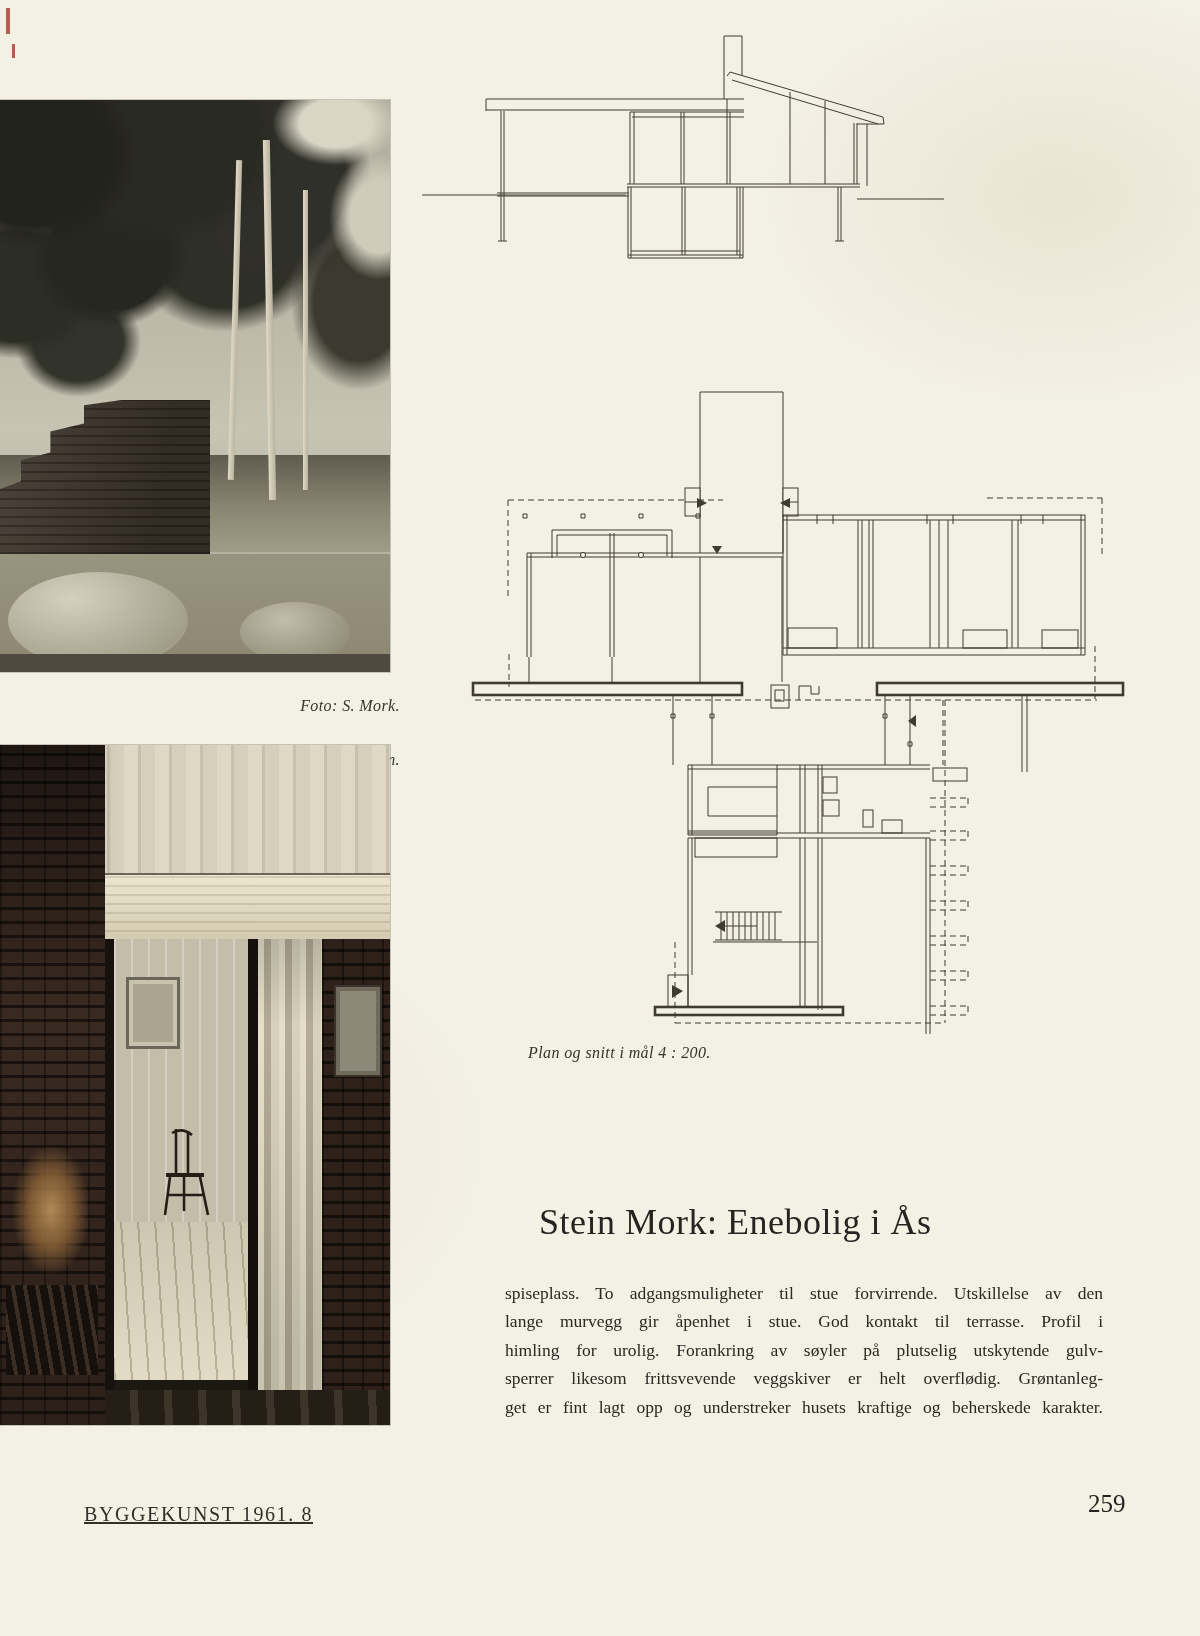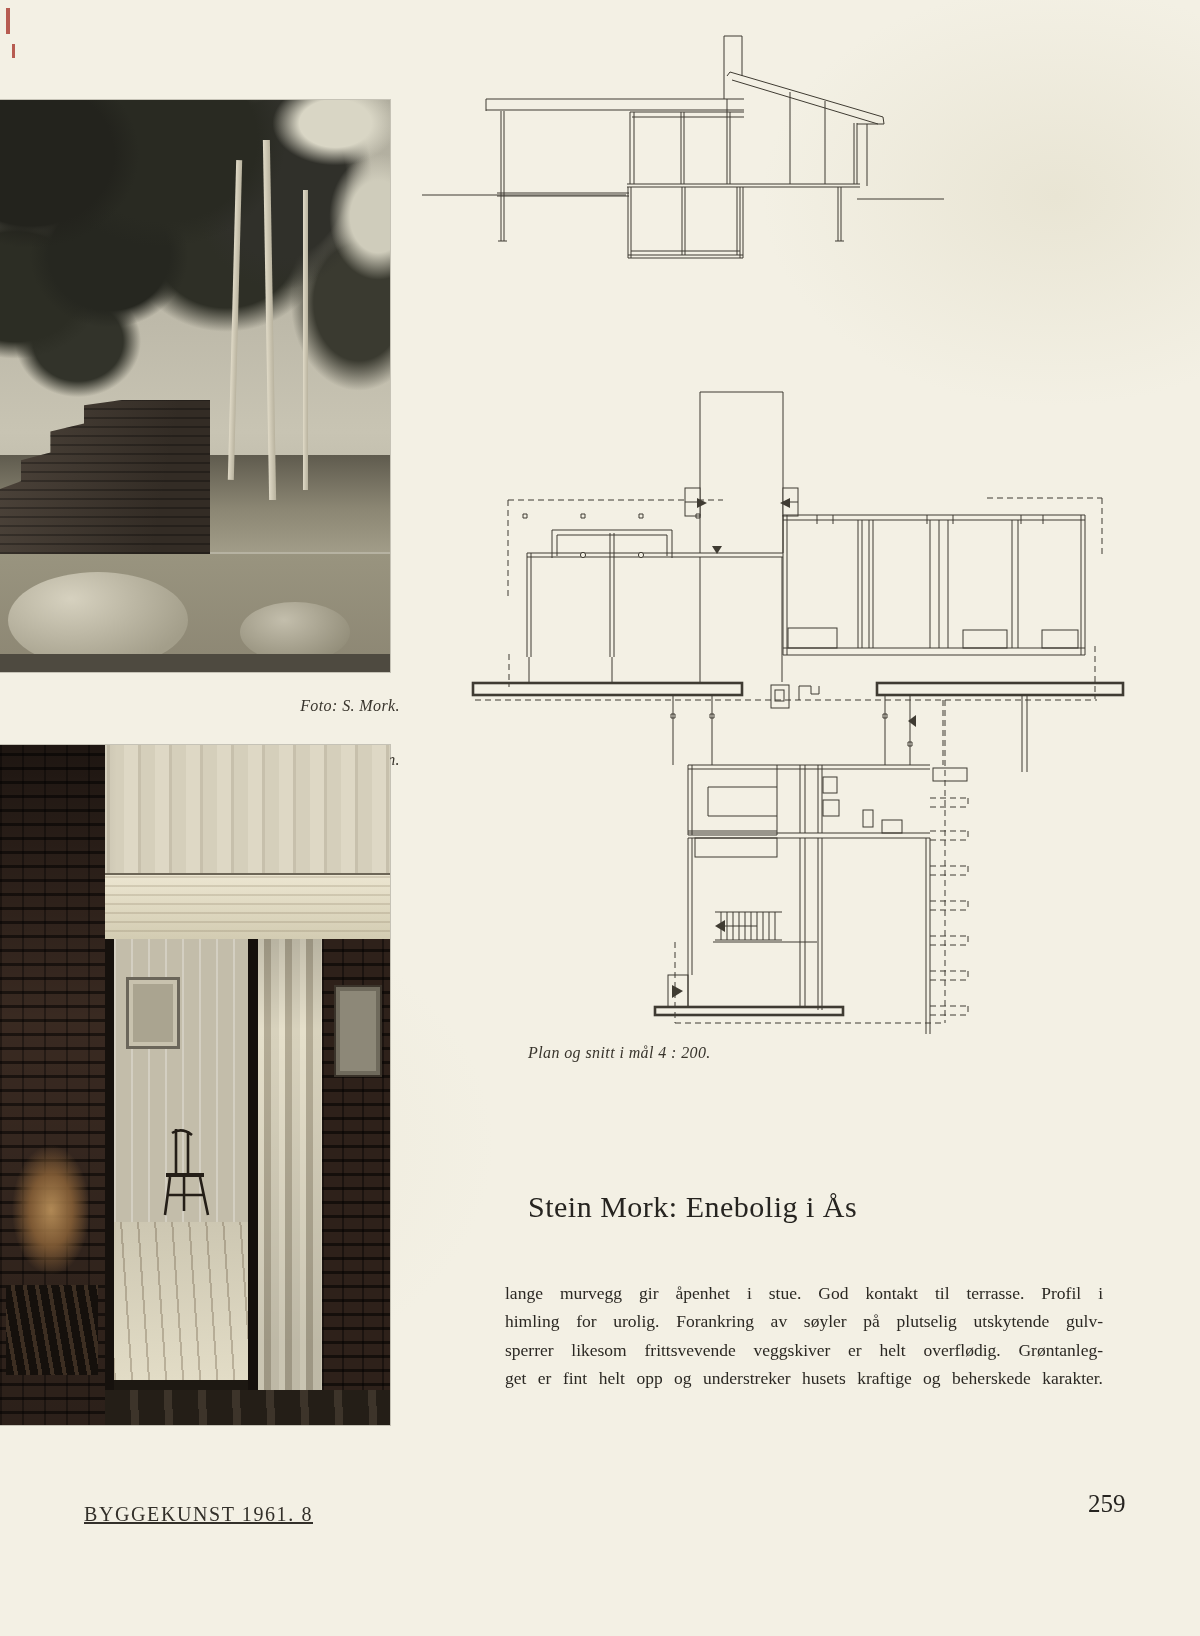--- a/index.html
+++ b/index.html
@@ -98,22 +98,22 @@
   .drawing path,.drawing line,.drawing rect,.drawing circle,.drawing polyline{
     stroke:#3f3b32;fill:none;stroke-width:1;}
   .drawing .dash{stroke-dasharray:6,4;}
   .drawing .thick{stroke-width:2.6;}
   .drawing .fillink{fill:#3f3b32;stroke:none;}
   .drawing .paper{fill:#f3f0e4;}
 
   
   .caption{position:absolute;font-style:italic;font-size:16px;color:#38342c;letter-spacing:.4px;}
   .cap-right{width:160px;text-align:right;}
-  #title{position:absolute;left:528px;top:1190px;font-size:30px;font-weight:normal;
-    letter-spacing:.5px;color:#262420;margin:0;}
+  #title{position:absolute;left:528px;top:1190px;font-size:36px;font-weight:normal;
+    letter-spacing:.5px;color:#262420;margin:11px;}
   #body{position:absolute;left:505px;top:1279px;width:598px;font-size:17.5px;line-height:28.4px;color:#2b2823;}
   #body .line{text-align:justify;text-align-last:justify;white-space:normal;}
   #body .line.first{text-indent:22px;}
   #footer-left{position:absolute;left:84px;top:1503px;font-size:20px;letter-spacing:1.6px;color:#33302a;text-decoration:underline;}
   #page-number{position:absolute;left:1088px;top:1490px;font-size:25px;color:#262420;font-family:Liberation Serif, serif;}
   .speck{position:absolute;background:#a8372c;opacity:.8;}
 </style>
 </head>
 <body>
 
@@ -255,22 +255,23 @@
     <div class="pi-fireglow"></div>
     <div class="pi-logs"></div>
     <div class="pi-floorDark"></div>
   </div>
 
   <div class="caption" style="left:528px;top:1044px;">Plan og snitt i mål 4 : 200.</div>
 
   <h1 id="title">Stein Mork: Enebolig i Ås</h1>
 
   <div id="body">
+    <div class="line">spiseplass. To adgangsmuligheter til stue forvirrende. Utskillelse av den</div>
     <div class="line">lange murvegg gir åpenhet i stue. God kontakt til terrasse. Profil i</div>
     <div class="line">himling for urolig. Forankring av søyler på plutselig utskytende gulv-</div>
     <div class="line">sperrer likesom frittsvevende veggskiver er helt overflødig. Grøntanleg-</div>
-    <div class="line">get er fint helt opp og understreker husets kraftige og beherskede karakter.</div>
+    <div class="line">get er fint lagt opp og understreker husets kraftige og beherskede karakter.</div>
   </div>
 
   <div id="footer-left">BYGGEKUNST 1961. 8</div>
   <div id="page-number">259</div>
 
 </div>
 
 </body></html>

